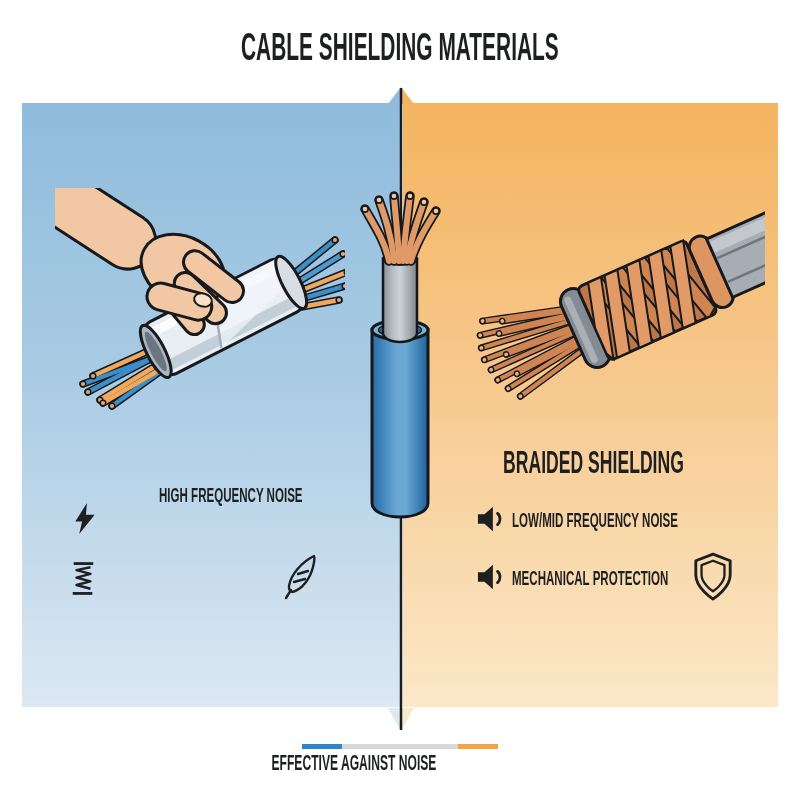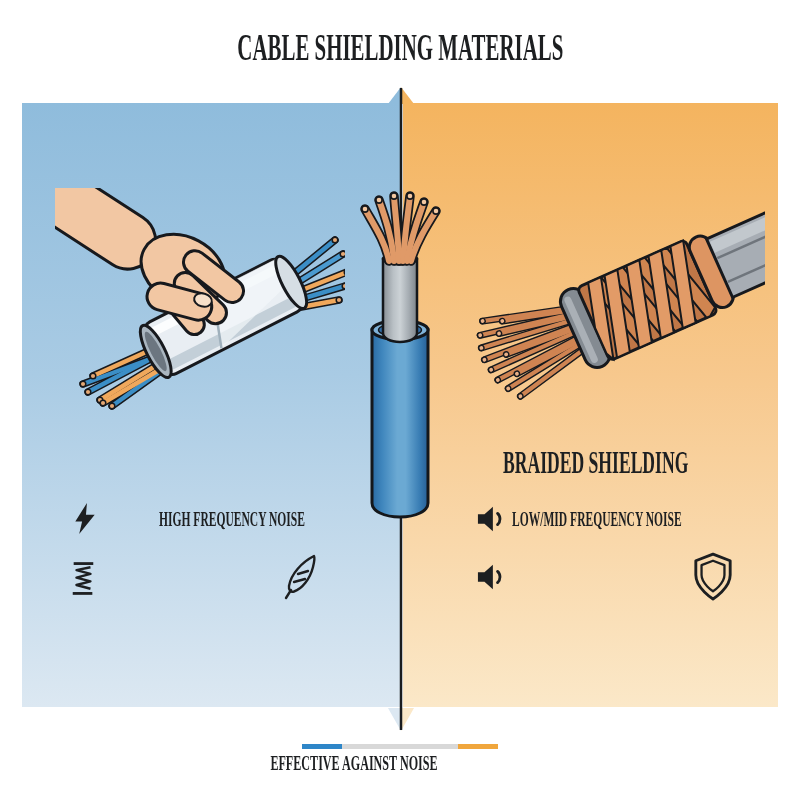--- a/index.html
+++ b/index.html
@@ -1,18 +1,18 @@
 <!DOCTYPE html>
 <html><head>
 <meta charset="utf-8">
 <style>
   html,body { margin:0; padding:0; background:#ffffff; }
   .stage {
     position:relative; width:800px; height:800px; background:#ffffff;
-    overflow:hidden; font-family:Liberation Serif, serif; color:#1d1f21;
+    overflow:hidden; font-family:Liberation Sans, sans-serif; color:#1d1f21;
   }
   .abs { position:absolute; }
   .cond {
     display:inline-block; transform:scaleX(0.55); transform-origin:left center;
     white-space:nowrap; font-weight:bold; line-height:1; color:#1d1f21;
   }
   .cond.center { transform-origin:center center; }
   .title-wrap { top:28px; left:0; width:800px; text-align:center; }
   .title-wrap .cond { font-size:38px; }
   .panel { top:103px; height:604px; }
@@ -253,21 +253,21 @@
           <circle cx="84" cy="28" r="3.1"></circle>
       </g>
     </g>
   </svg>
 
   <span class="abs" style="left:72px; top:503px;">
     <svg width="26" height="31" viewBox="0 0 26 32">
         <polygon points="15,0 3,19 10,19 7,32 23,12 14,12" fill="#1d1f21"></polygon>
       </svg>
   </span>
-  <div class="abs feature-text" style="left:112px; top:509px;padding-left:47px;">
+  <div class="abs feature-text" style="left:112px; top:484px;padding-left:47px;">
     <span class="cond">HIGH FREQUENCY NOISE</span>
   </div>
   <span class="abs" style="left:69px; top:560px;">
     <svg width="28" height="37" viewBox="0 0 30 38" fill="none" stroke="#1d1f21">
       <path d="M5 3 H26" stroke-width="3"></path>
       <path d="M23 7 L8 10 L23 14 L8 18 L23 22 L8 26 L23 30" stroke-width="2.6" stroke-linejoin="round"></path>
       <path d="M4 35 H25" stroke-width="3"></path>
     </svg>
   </span>
   <span class="abs" style="left:281px; top:552px;">
@@ -289,20 +289,23 @@
   </span>
   <div class="abs feature-text" style="left:512px; top:509px;">
     <span class="cond">LOW/MID FREQUENCY NOISE</span>
   </div>
   <span class="abs" style="left:475px; top:563px;">
     <svg width="32" height="28" viewBox="0 0 34 30">
       <path d="M3 10 H10 L19 2 V28 L10 20 H3 Z" fill="#1d1f21"></path>
       <path d="M24 9 C27.5 12 27.5 18 24 21" fill="none" stroke="#1d1f21" stroke-width="3" stroke-linecap="round"></path>
     </svg>
   </span>
+  <div class="abs feature-text" style="left:512px; top:567px;">
+    <span class="cond">MECHANICAL PROTECTION</span>
+  </div>
   <span class="abs" style="left:692px; top:552px;">
     <svg width="42" height="50" viewBox="0 0 44 52" fill="none" stroke="#1d1f21" stroke-linejoin="round">
       <path d="M22 2 L40 9 V24 C40 38 22 49 22 49 C22 49 4 38 4 24 V9 Z" stroke-width="3"></path>
       <path d="M22 9 L34 13.5 V24 C34 33 22 41 22 41 C22 41 10 33 10 24 V13.5 Z" stroke-width="2.4"></path>
     </svg>
   </span>
 
   <div class="abs legend-bar">
     <span style="width:40px;  background:#2e86c8;"></span>
     <span style="width:116px; background:#d8d8d8;"></span>

